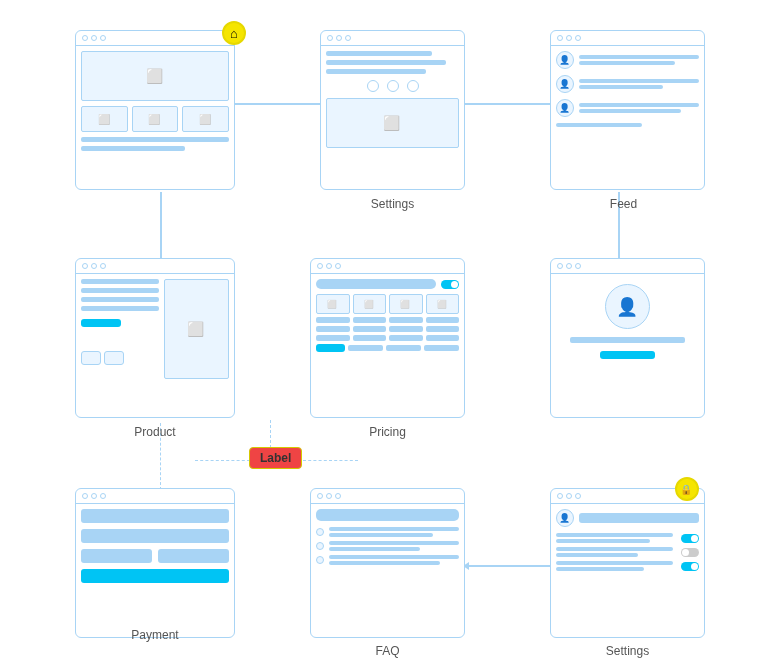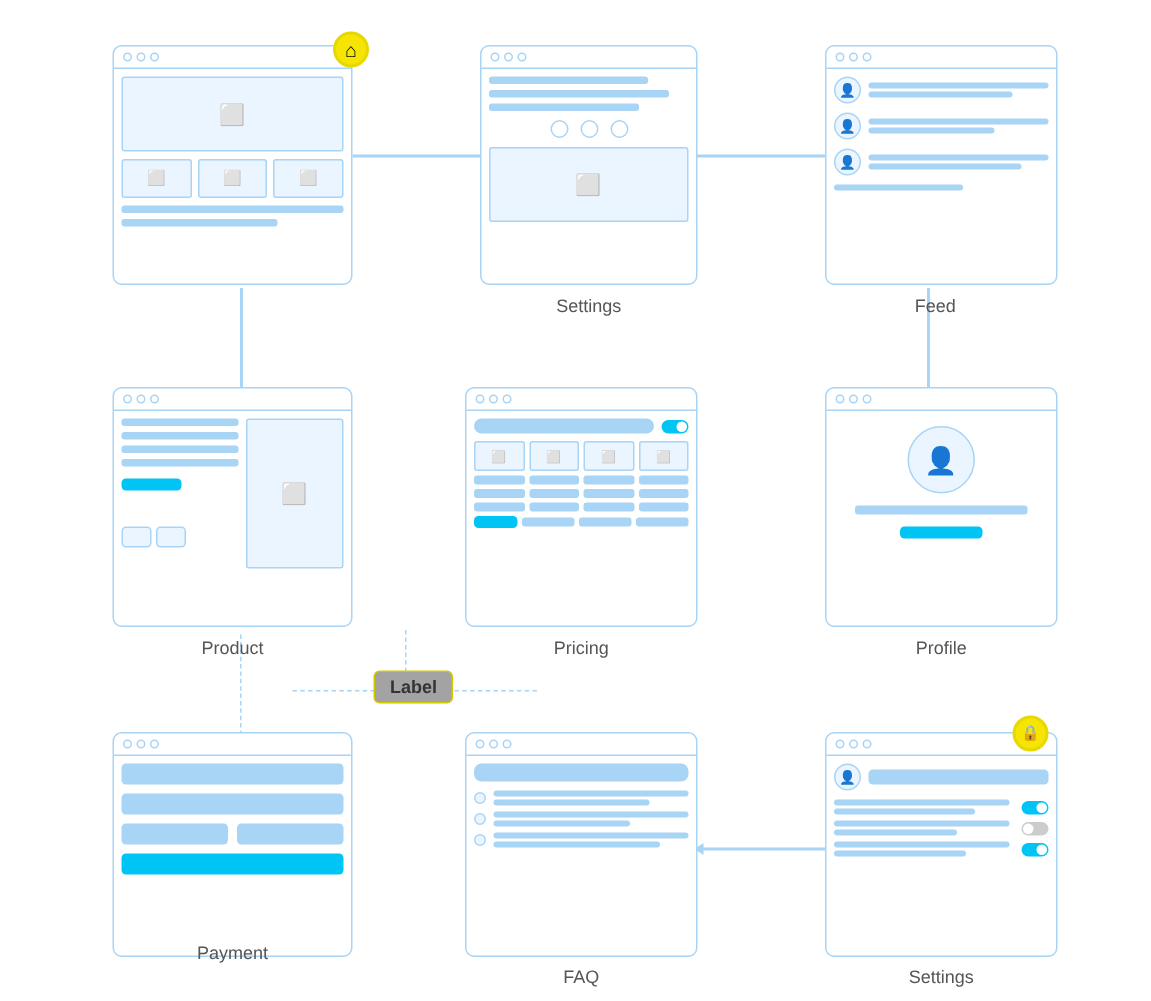--- a/index.html
+++ b/index.html
@@ -165,21 +165,21 @@
       display: flex;
       align-items: center;
       justify-content: center;
       font-size: 11px;
       z-index: 10;
     }
 
     
     .label-node {
       position: absolute;
-      background: #a3a3a3;
+      background: #ef4444;
       border: 1.5px solid #d4c800;
       border-radius: 4px;
       padding: 3px 10px;
       font-size: 12px;
       font-weight: bold;
       color: #333;
       z-index: 10;
     }
 
     
@@ -445,21 +445,20 @@
       <div class="wf-dot"></div>
     </div>
     <div class="wf-body" style="display:flex; flex-direction:column; align-items:center; padding-top:10px; gap:8px;">
       <div class="wf-avatar" style="width:45px; height:45px;">
         <span style="font-size:18px; color:#a8d4f5;">👤</span>
       </div>
       <div class="wf-line" style="height:6px; width:80%;"></div>
       <div class="wf-btn" style="width:55px;"></div>
     </div>
   </div>
-  <div class="card-label" style="left:550px; top:425px; width:155px;">Profile</div>
 
   <div class="wf-card" style="left:75px; top:488px; width:160px; height:150px;">
     <div class="wf-titlebar">
       <div class="wf-dot"></div>
       <div class="wf-dot"></div>
       <div class="wf-dot"></div>
     </div>
     <div class="wf-body">
       <div class="wf-line" style="height:14px; margin-bottom:6px; border-radius:3px;"></div>
       <div class="wf-line" style="height:14px; margin-bottom:6px; border-radius:3px;"></div>

